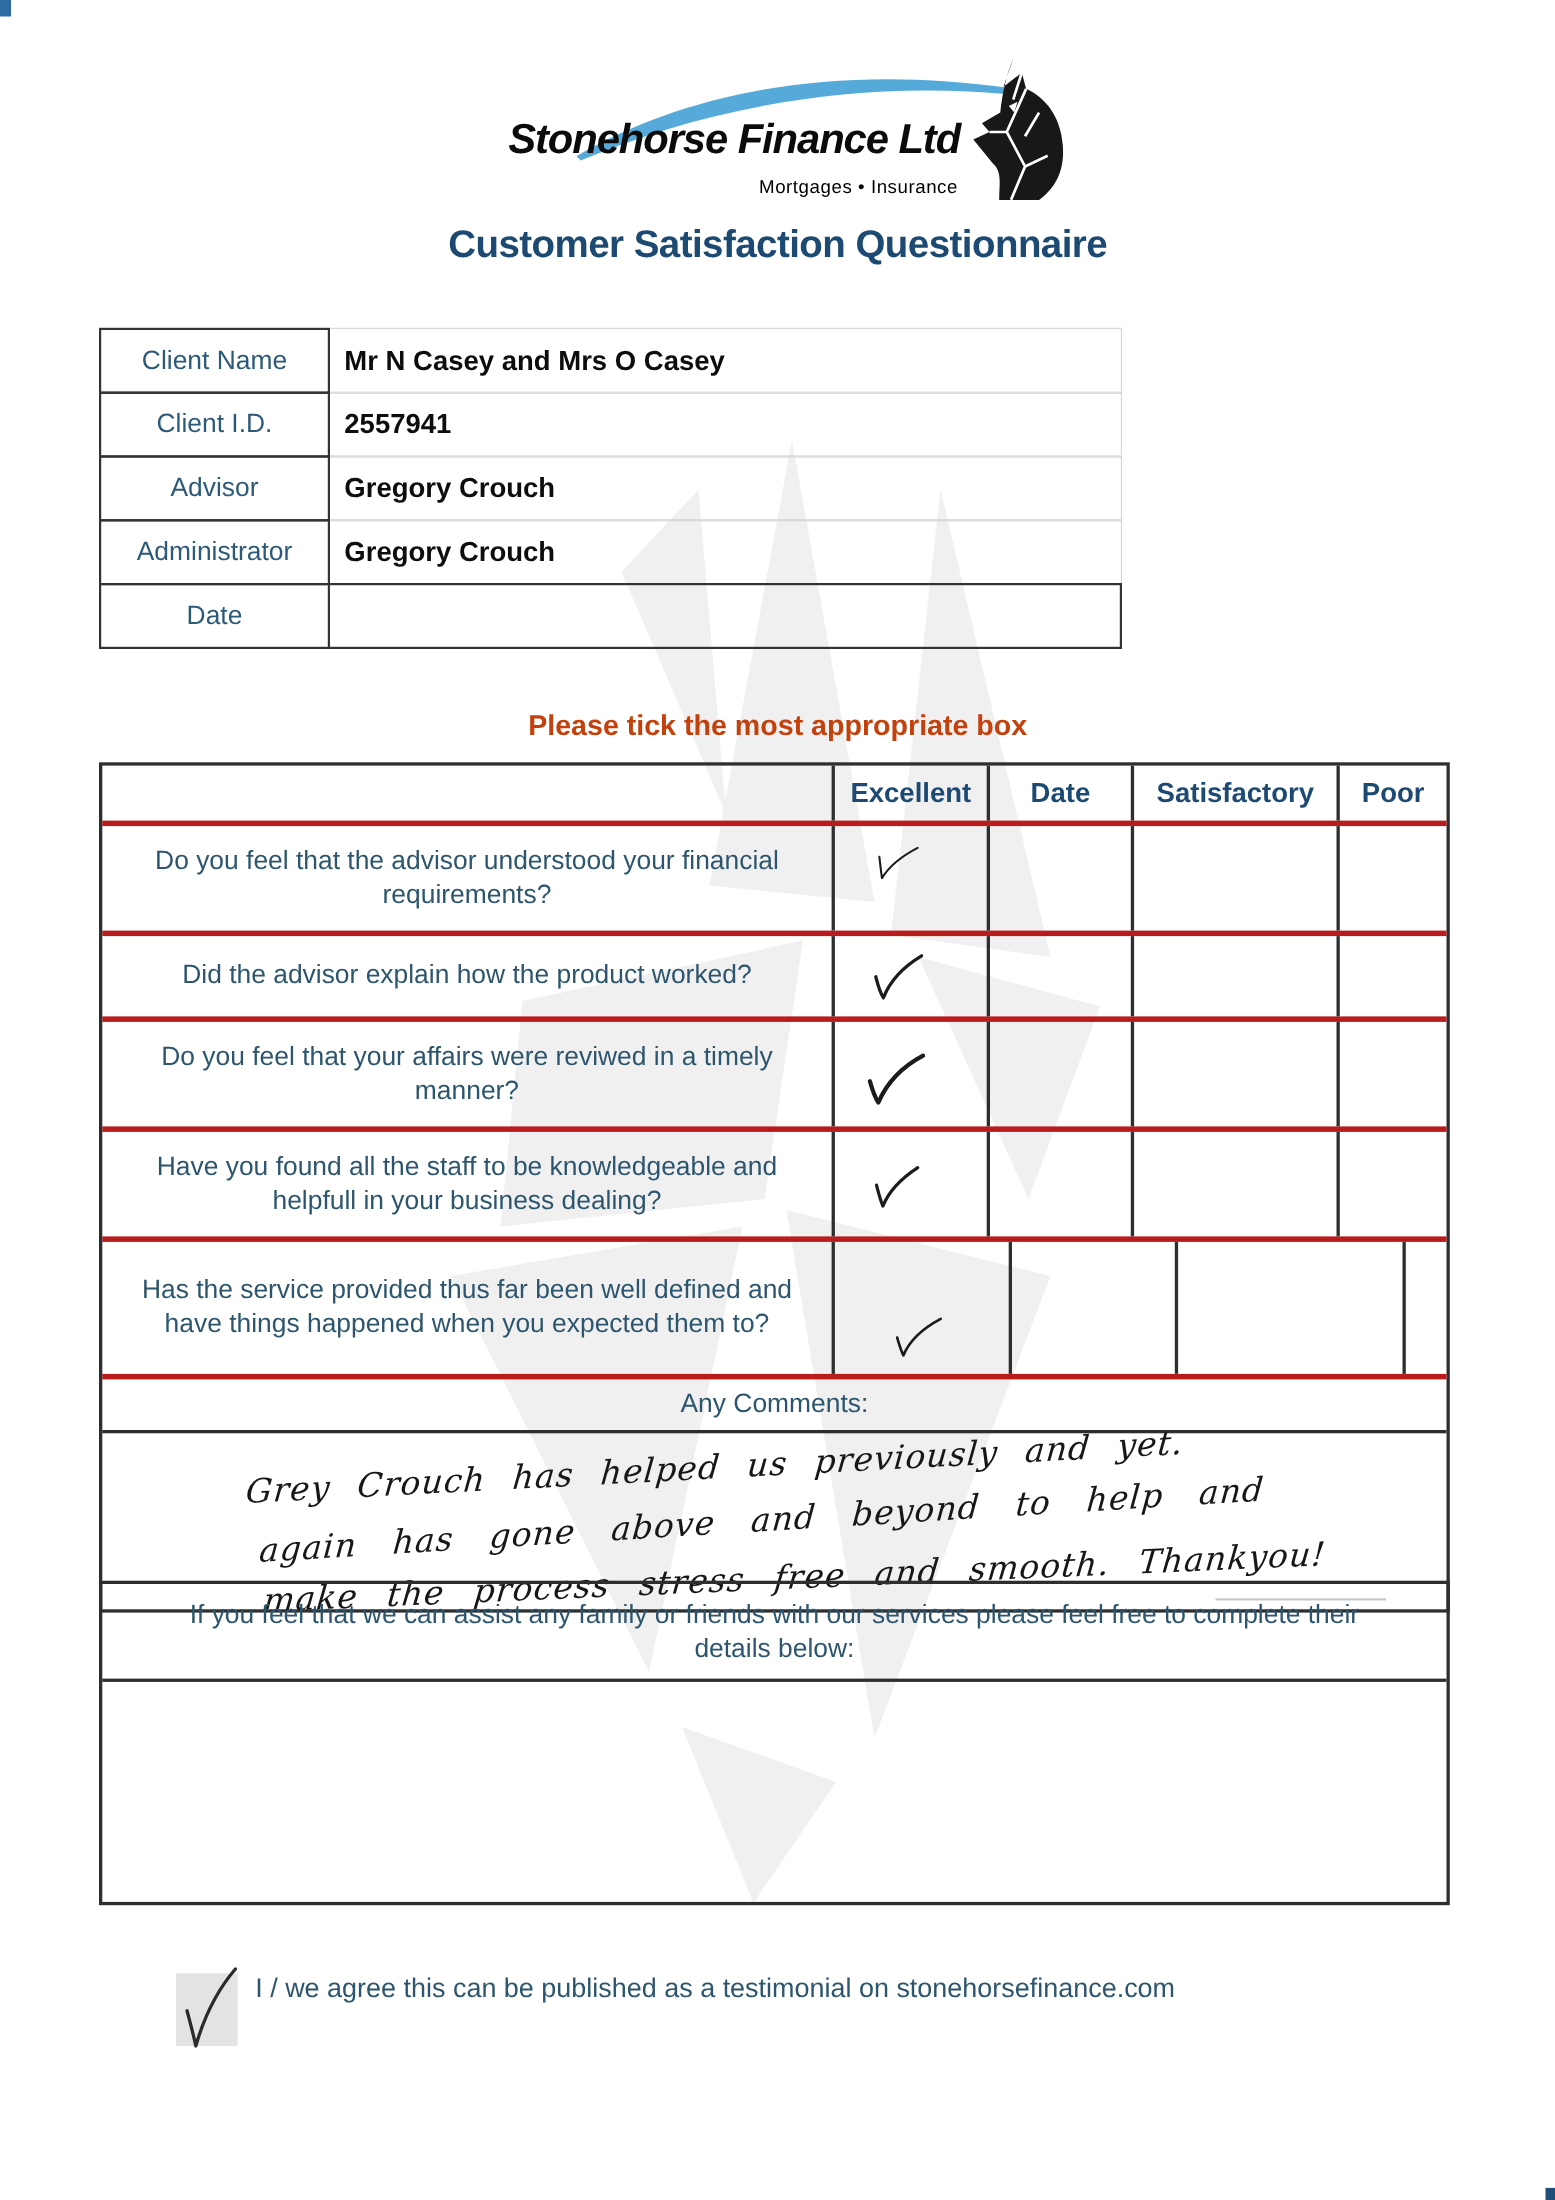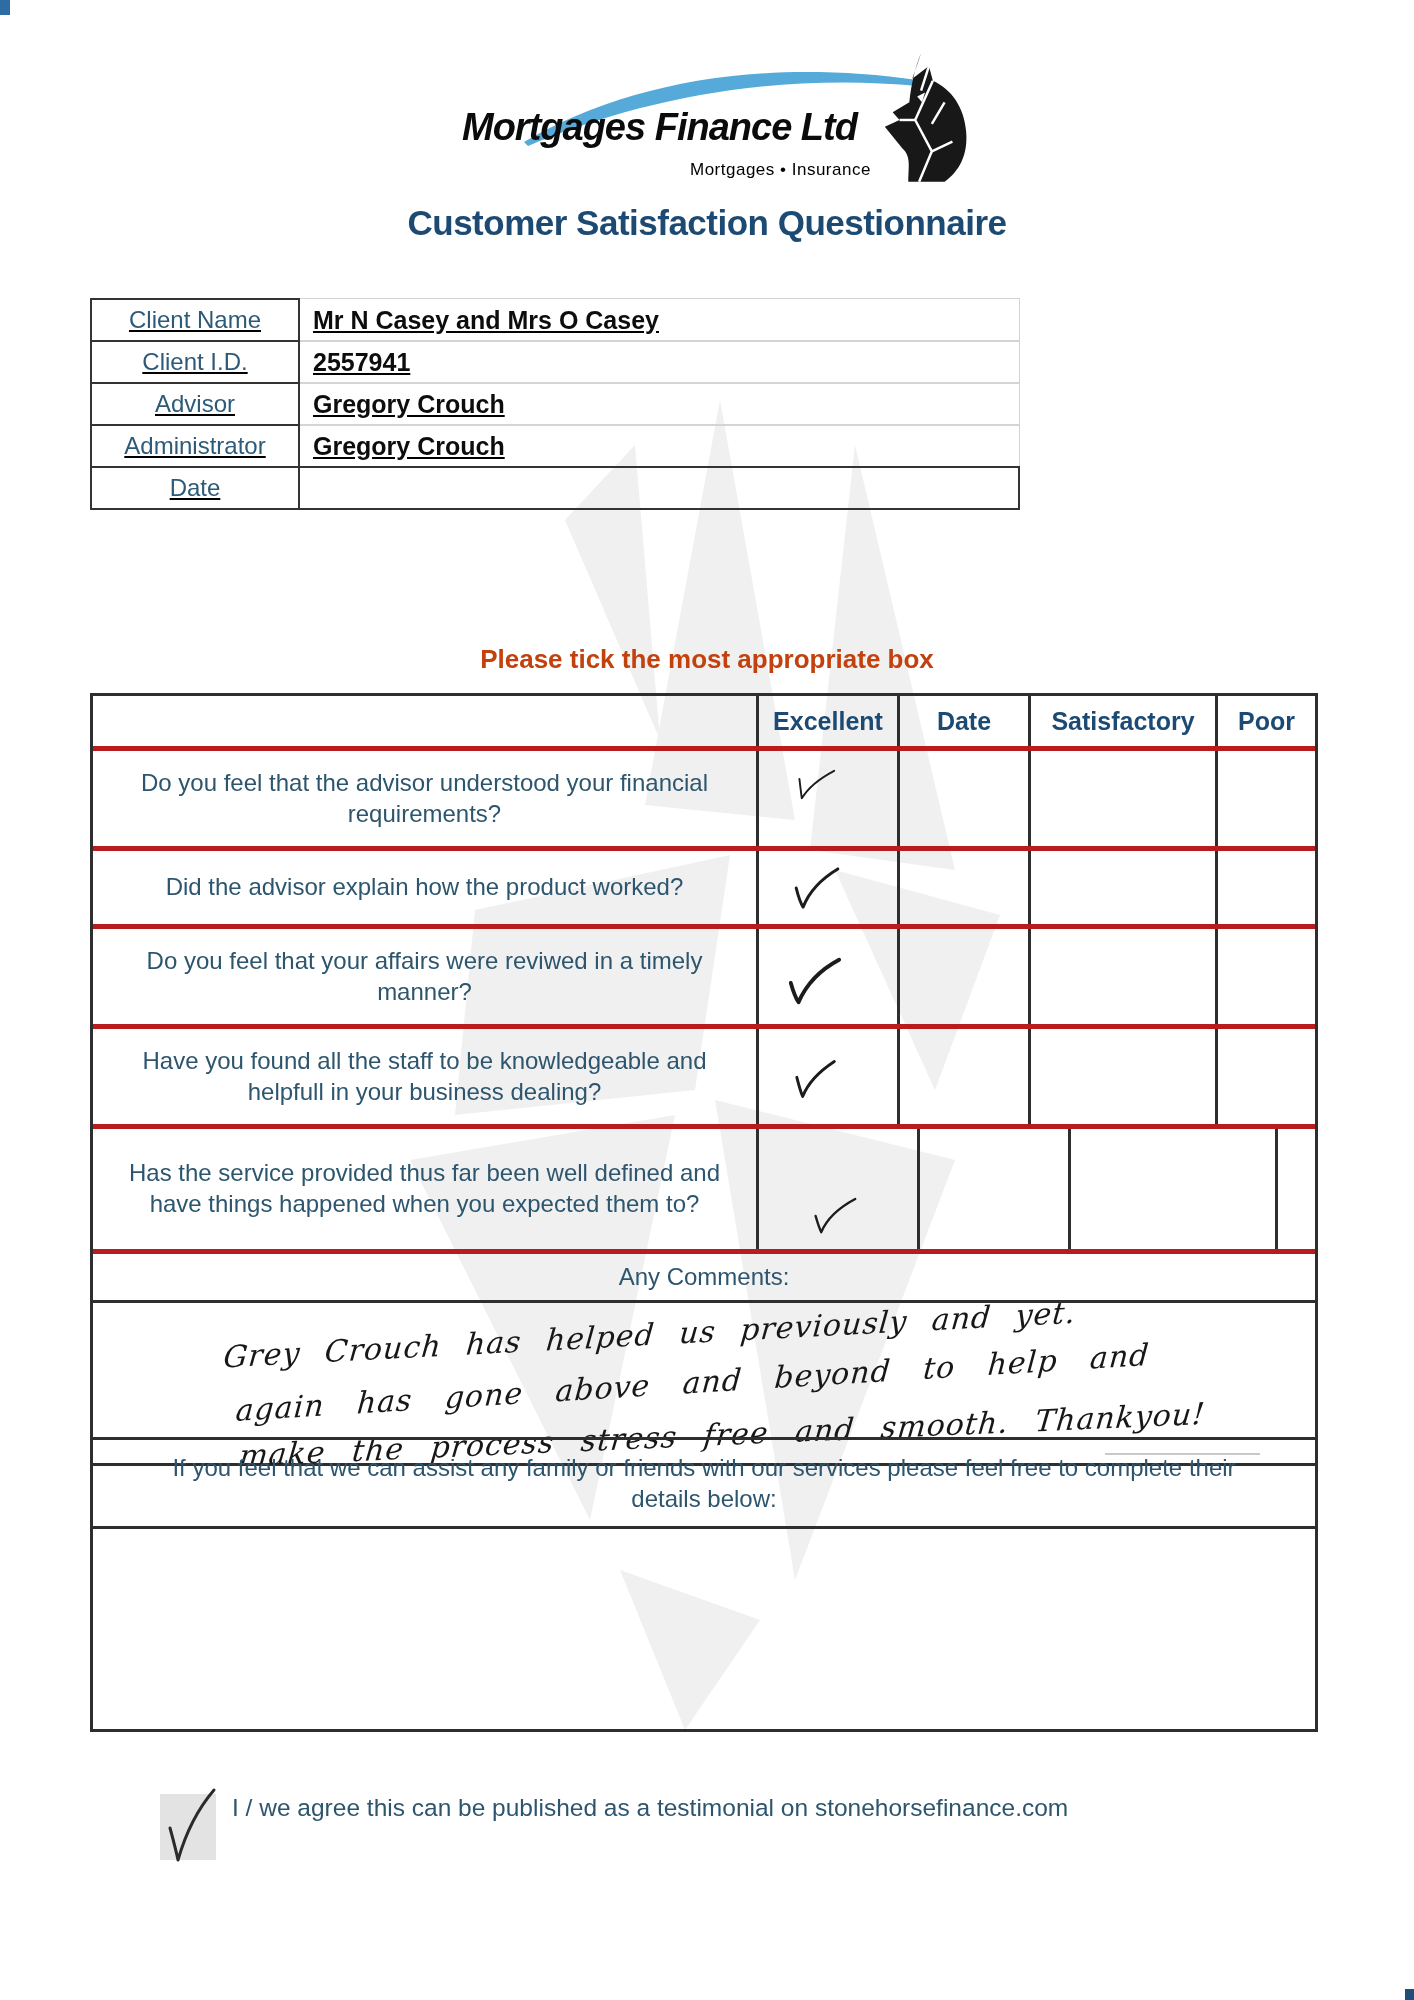--- a/index.html
+++ b/index.html
@@ -21,21 +21,21 @@
     color:#0b0b0b;letter-spacing:-1px;white-space:nowrap;}
   .logo-tagline{position:absolute;left:250px;top:110px;font-size:17px;color:#000000;letter-spacing:.5px;white-space:nowrap;}
   .horse{position:absolute;left:436px;top:0px;width:98px;height:138px;}
 
   
   .page-title{position:absolute;left:0;top:203px;width:1414px;text-align:center;
     font-size:35px;font-weight:bold;color:#1d4a73;letter-spacing:-.5px;z-index:2;}
 
   
   .client-table{position:absolute;left:90px;top:300px;width:930px;z-index:2;}
-  .ci-row{display:flex;height:44px;margin-top:-2px;text-decoration:underline;}
+  .ci-row{display:flex;height:60px;margin-top:-2px;}
   .ci-label{width:210px;box-sizing:border-box;border:2.5px solid #333;display:flex;align-items:center;
     justify-content:center;font-size:24px;color:#2d5a78;background:transparent;}
   .ci-value{flex:1;box-sizing:border-box;border:1px solid #d4d4d4;border-left:none;margin-left:0px;
     display:flex;align-items:center;padding-left:13px;font-size:25px;font-weight:bold;color:#0d0d0d;}
   .ci-row.dark .ci-value{border:2.5px solid #333;border-left:none;}
 
   
   .instruction{position:absolute;left:0;top:644px;width:1414px;text-align:center;font-size:26px;
     font-weight:bold;color:#c2410c;z-index:2;}
 
@@ -100,21 +100,21 @@
     <polygon points="120,770 385,725 300,1130"></polygon>
     <polygon points="425,710 665,770 505,1190"></polygon>
     <polygon points="330,1180 470,1230 395,1340"></polygon>
   </g>
 </svg>
 
 <div class="logo">
   <svg class="swoosh" viewBox="0 0 400 92">
     <path d="M2,86 C105,26 240,2 396,24 L397,30 C250,16 115,44 6,90 Z" fill="#55aad9"></path>
   </svg>
-  <div class="logo-text">Mortgages Finance Ltd</div>
+  <div class="logo-text">Stonehorse Finance Ltd</div>
   <div class="logo-tagline">Mortgages • Insurance</div>
   <svg class="horse" viewBox="0 0 100 138">
     <path d="M46,2 L37,28 L54,15 L58,30 C76,38 90,56 92,82 C94,106 85,122 70,133 L33,133 C33,118 36,107 27,99 L9,77 L24,70 L17,62 L34,52 C36,33 40,16 46,2 Z" fill="#181818"></path>
     <g stroke="#ffffff" stroke-width="2.5" fill="none">
       <path d="M58,30 L40,70 L57,102 L44,133"></path>
       <path d="M40,70 L24,70"></path>
       <path d="M57,102 L78,92"></path>
       <path d="M54,15 L46,40"></path>
       <path d="M70,52 L57,74"></path>
     </g>

